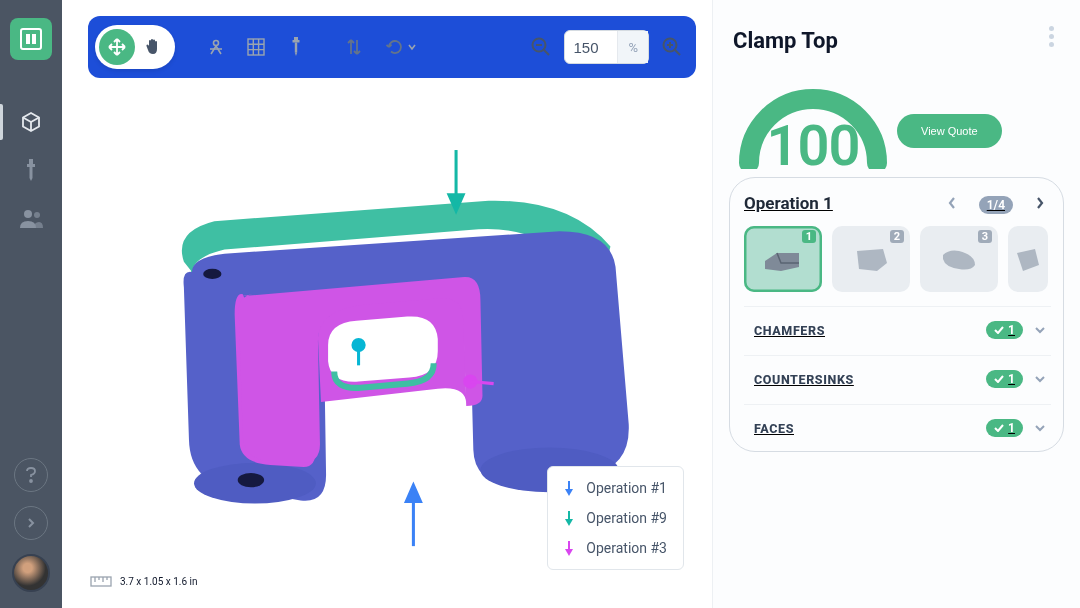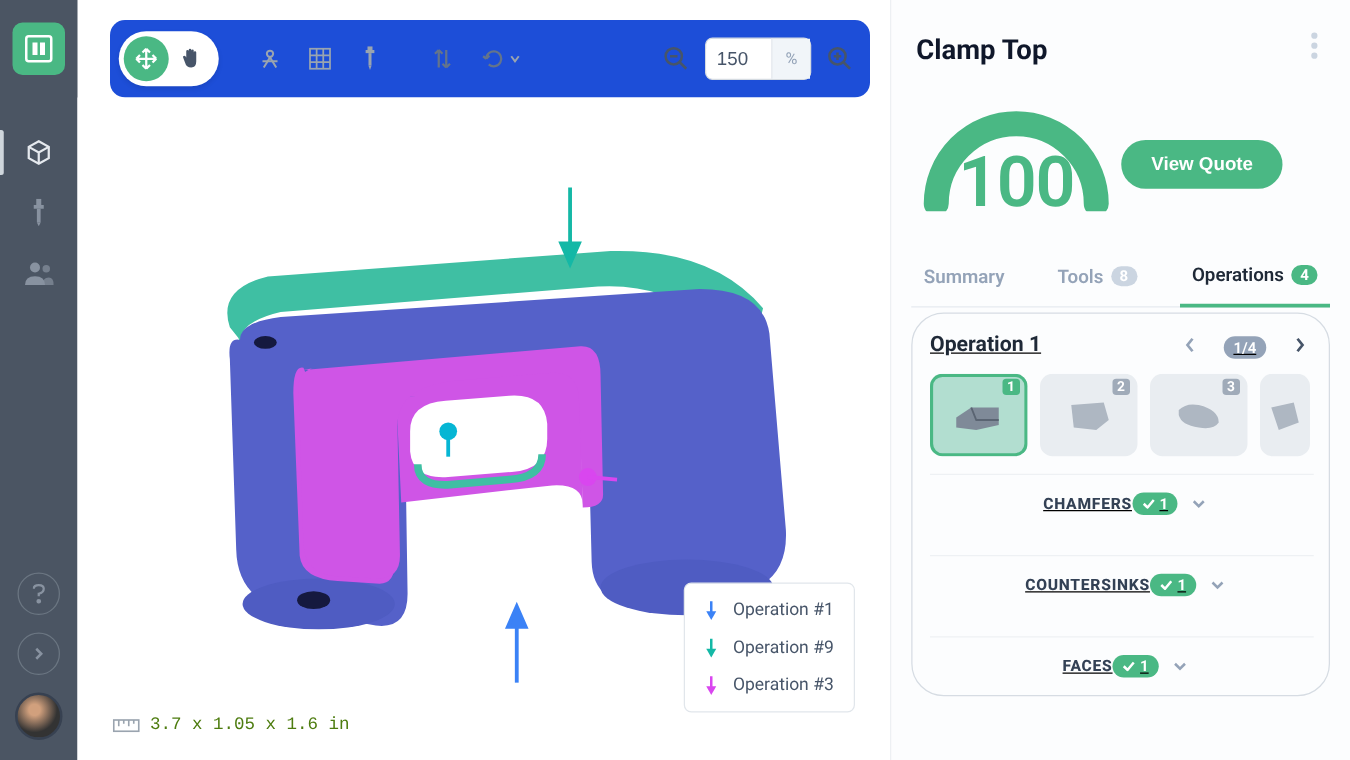--- a/index.html
+++ b/index.html
@@ -21,49 +21,49 @@
   .tool-btn { width:34px;height:34px;display:flex;align-items:center;justify-content:center;cursor:pointer;color:#9aa4af;}
   .tool-sep { width: 12px; }
   .zoom-group { display:flex; align-items:center; gap:6px;}
   .zoom-input { background:#fff; border:1px solid #d5dbe1; border-radius:6px; height:34px; display:flex; align-items:center;}
   .zoom-input input { border:none; width:52px; padding:0 8px; font-size:15px; color:#475569; outline:none;}
   .zoom-input .pct { background:#f1f5f9; color:#94a3b8; padding:0 10px; height:100%; display:flex;align-items:center; border-left:1px solid #e5e9ee; font-size:13px;}
   .canvas { flex:1; position:relative; background:#fff;}
   .legend { position:absolute; right:28px; bottom:38px; background:#fff; border:1px solid #e1e6eb; border-radius:6px; padding:6px 0;}
   .legend-row { display:flex; align-items:center; gap:10px; padding:6px 16px 6px 14px; font-size:14px; color:#475569;}
   .legend-arrow { width:14px; display:flex; justify-content:center;}
-  .dims { position:absolute; left:28px; bottom:20px; display:flex; align-items:center; gap:8px; color:#4d7c0f; font-size:14px;font-family:Liberation Mono, monospace;}
+  .dims { position:absolute; left:28px; bottom:20px; display:flex; align-items:center; gap:8px; color:#0f172a; font-size:10px;}
   .side { width:368px; background:#fcfdfe; border-left:1px solid #edf0f3; display:flex; flex-direction:column; padding:20px 16px 0 16px;}
   .side-head { display:flex; align-items:flex-end; justify-content:space-between; padding:0 4px 10px 4px;}
   .title { font-size:22px; font-weight:700; color:#0f172a;}
   .kebab { display:flex; flex-direction:column; gap:3px; padding:6px; cursor:pointer;}
   .kebab span{ width:5px;height:5px;border-radius:50%;background:#cbd5e1;}
   .gauge-wrap { display:flex; flex-direction:row; align-items:center; padding:10px 0 4px 0;}
   .gauge { position:relative; width:168px; height:96px;}
   .score { position:absolute; left:0; right:0; bottom:-10px; text-align:center; font-size:56px; font-weight:600; color:#4ab884; letter-spacing:-1px;}
-  .cta { margin-top:20px; background:#4ab884; color:#fff; font-weight:700; font-size:15px; border:none; padding:11px 24px; border-radius:30px; cursor:pointer;}
+  .cta { margin-top:20px; background:#4ab884; color:#fff; font-weight:400; font-size:11px; border:none; padding:11px 24px; border-radius:30px; cursor:pointer;}
   .tabs { display:flex; margin-top:26px; border-bottom:1px solid #e5eaf0;}
   .tab { padding:12px 10px 14px; font-size:15px; font-weight:600; color:#94a3b8; display:flex; align-items:center; gap:6px; cursor:pointer;}
   .tab:nth-child(2){ margin-left:auto; margin-right:24px;}
   .tab.active { color:#1f2937; border-bottom:3px solid #4ab884; margin-bottom:-1px;}
   .badge { background:#cbd5e1; color:#fff; font-size:12px; border-radius:10px; padding:1px 7px; font-weight:700;}
   .tab.active .badge { background:#4ab884;}
   .ops-panel { margin-top:4px; border:1.5px solid #d6dce3; border-radius:26px; padding:14px 12px 10px 14px;text-decoration:underline;}
   .ops-head { display:flex; align-items:center; justify-content:space-between; margin-bottom:12px;}
   .ops-title { font-size:17px; font-weight:700; color:#1f2937;}
   .ops-nav { display:flex; align-items:flex-end; gap:16px;}
   .chev { width:22px;height:22px; display:flex;align-items:center;justify-content:center; cursor:pointer; color:#94a3b8;}
   .chev.enabled{ color:#475569;}
   .page-pill { background:#94a3b8; color:#fff; font-size:12px; font-weight:600; padding:2px 8px; border-radius:10px;}
   .thumbs { display:flex; gap:10px; overflow:hidden; padding-bottom:14px; border-bottom:1px solid #eef1f4;}
   .thumb { position:relative; width:78px; height:66px; border-radius:10px; background:#e9edf1; cursor:pointer; display:flex;align-items:center;justify-content:center;}
   .thumb.active { background:#b2ded0; box-shadow: inset 0 0 0 2.5px #4ab884;}
   .thumb .num { position:absolute; top:4px; right:6px; font-size:11px; font-weight:700; color:#fff; background:rgba(100,116,139,0.55); padding:0 4px; border-radius:3px;}
   .thumb.active .num { background:#4ab884;}
-  .cat { display:flex; align-items:center; justify-content:center; padding:14px 4px 32px 10px; border-bottom:1px solid #eef1f4; cursor:pointer;}
+  .cat { display:flex; align-items:center; justify-content:space-between; padding:14px 4px 16px 10px; border-bottom:1px solid #eef1f4; cursor:pointer;}
   .cat:last-child{ border-bottom:none; padding-bottom:4px;}
   .cat-label { font-size:12.5px; font-weight:800; letter-spacing:0.6px; color:#334155;}
   .cat-right { display:flex; align-items:center; gap:10px;}
   .ok-pill { background:#4ab884; color:#fff; font-size:12px; font-weight:700; padding:2px 8px; border-radius:10px; display:flex; align-items:center; gap:4px;}
   svg { display:block; }
 </style>
 </head>
 <body>
 
 <div class="left-rail">
@@ -277,33 +277,20 @@
     <div class="gauge-wrap">
       <div class="gauge">
         <svg width="168" height="96" viewBox="0 0 168 96">
           <path d="M20 90 A64 64 0 0 1 148 90" fill="none" stroke="#4ab884" stroke-width="20" stroke-linecap="round"></path>
         </svg>
         <div class="score">100</div>
       </div>
       <button class="cta">View Quote</button>
     </div>
 
-    <div class="tabs">
-      <div class="tab">
-          <span>Summary</span>
-        </div>
-      <div class="tab">
-          <span>Tools</span>
-          <span class="badge">8</span>
-        </div>
-      <div class="tab active">
-          <span>Operations</span>
-          <span class="badge">4</span>
-        </div>
-    </div>
 
     <div class="ops-panel">
       <div class="ops-head">
         <div class="ops-title">Operation 1</div>
         <div class="ops-nav">
           <div class="chev">
               <svg width="10" height="14" viewBox="0 0 10 14" fill="none" stroke="currentColor" stroke-width="2.2">
                 <path d="M7 2 L3 7 L7 12"></path>
               </svg>
             </div>

